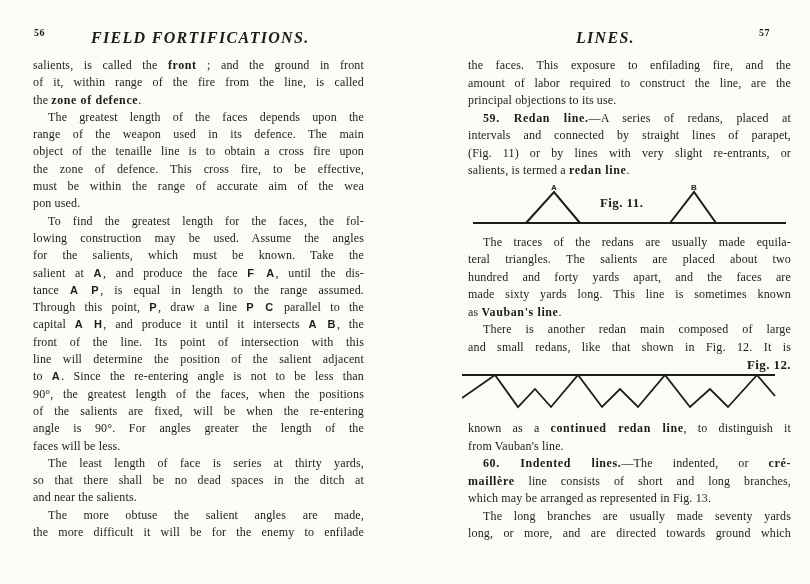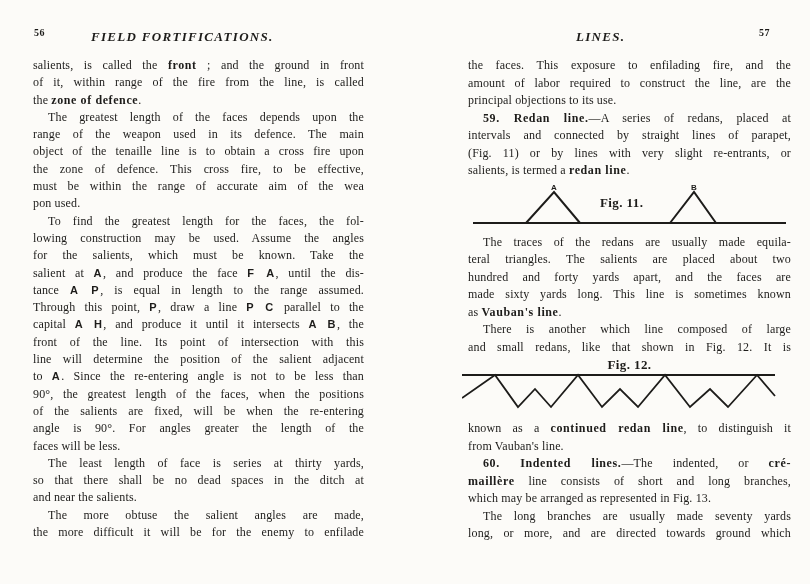--- a/index.html
+++ b/index.html
@@ -10,41 +10,41 @@
   }
   .page{position:absolute;top:27px;}
   .page-left{left:33px;width:331px;}
   .page-right{left:468px;width:323px;}
   .hdr{position:relative;height:16px;}
   .pnum{position:absolute;top:0;font-size:10px;font-weight:bold;letter-spacing:.5px;}
   .pnum-l{left:1px;}
   .pnum-r{right:21px;}
   .htitle{
     position:absolute;top:2px;font-style:italic;font-weight:bold;
-    font-size:13px;letter-spacing:1.3px;text-align:center;
+    font-size:16px;letter-spacing:1.3px;text-align:center;
   }
   .htitle-l{left:58px;}
   .htitle-r{left:108px;}
   .pbody{position:absolute;left:0;right:0;top:30px;}
   .tl{
     font-size:12px;line-height:17.3px;white-space:nowrap;
     text-align:justify;text-align-last:justify;letter-spacing:.15px;
   }
   .page-right .tl{line-height:17.5px;}
   .tl.end{text-align-last:left;}
   .tl.ind{text-indent:15px;}
   .tl b{letter-spacing:.6px;}
   .g{font-family:"Liberation Sans", sans-serif;font-weight:bold;font-size:11px;letter-spacing:1.5px;}
   .fig{position:relative;}
   .fig11{height:48px;margin:2px 0 4px 0;}
   .fig11 svg{position:absolute;left:0;top:0;}
   .figcap{font-weight:bold;font-size:13px;letter-spacing:.4px;}
   .cap11{position:absolute;left:132px;top:13px;}
   .fig12{height:58px;margin:1px 0 5px 0;}
-  .cap12{text-align:center;height:14px;margin-bottom:2px;}
+  .cap12{text-align:right;height:14px;margin-bottom:2px;}
   .fig12 svg{position:absolute;left:-6px;top:15px;}
   .apex-label{font-family:"Liberation Sans", sans-serif;font-weight:bold;font-size:8px;fill:#1d1c1a;}
 </style>
 </head>
 <body>
 
 <div class="page page-left">
   <div class="hdr">
     <span class="pnum pnum-l">56</span>
     <span class="htitle htitle-l">FIELD FORTIFICATIONS.</span>
@@ -107,21 +107,21 @@
       </svg>
       <span class="figcap cap11">Fig. 11.</span>
     </div>
 
     <div>
         <div class="tl ind">The traces of the redans are usually made equila-</div>
         <div class="tl">teral triangles. The salients are placed about two</div>
         <div class="tl">hundred and forty yards apart, and the faces are</div>
         <div class="tl">made sixty yards long. This line is sometimes known</div>
         <div class="tl end">as <b>Vauban's line</b>.</div>
-        <div class="tl ind">There is another which line composed of large</div>
+        <div class="tl ind">There is another redan main composed of large</div>
         <div class="tl">and small redans, like that shown in Fig. 12. It is</div>
       </div>
 
     <div class="fig fig12">
       <div class="figcap cap12">Fig. 12.</div>
       <svg width="316" height="42" viewBox="0 0 316 42">
         <polyline points="0,3 313,3" fill="none" stroke="#1d1c1a" stroke-width="2.2"></polyline>
         <polyline points="0,26 33,3 56,35 73,17 89,35 116,3 140,35 158,17 176,35 203,3 228,35 248,17 266,35 295,3 313,24" fill="none" stroke="#1d1c1a" stroke-width="1.8"></polyline>
       </svg>
     </div>

